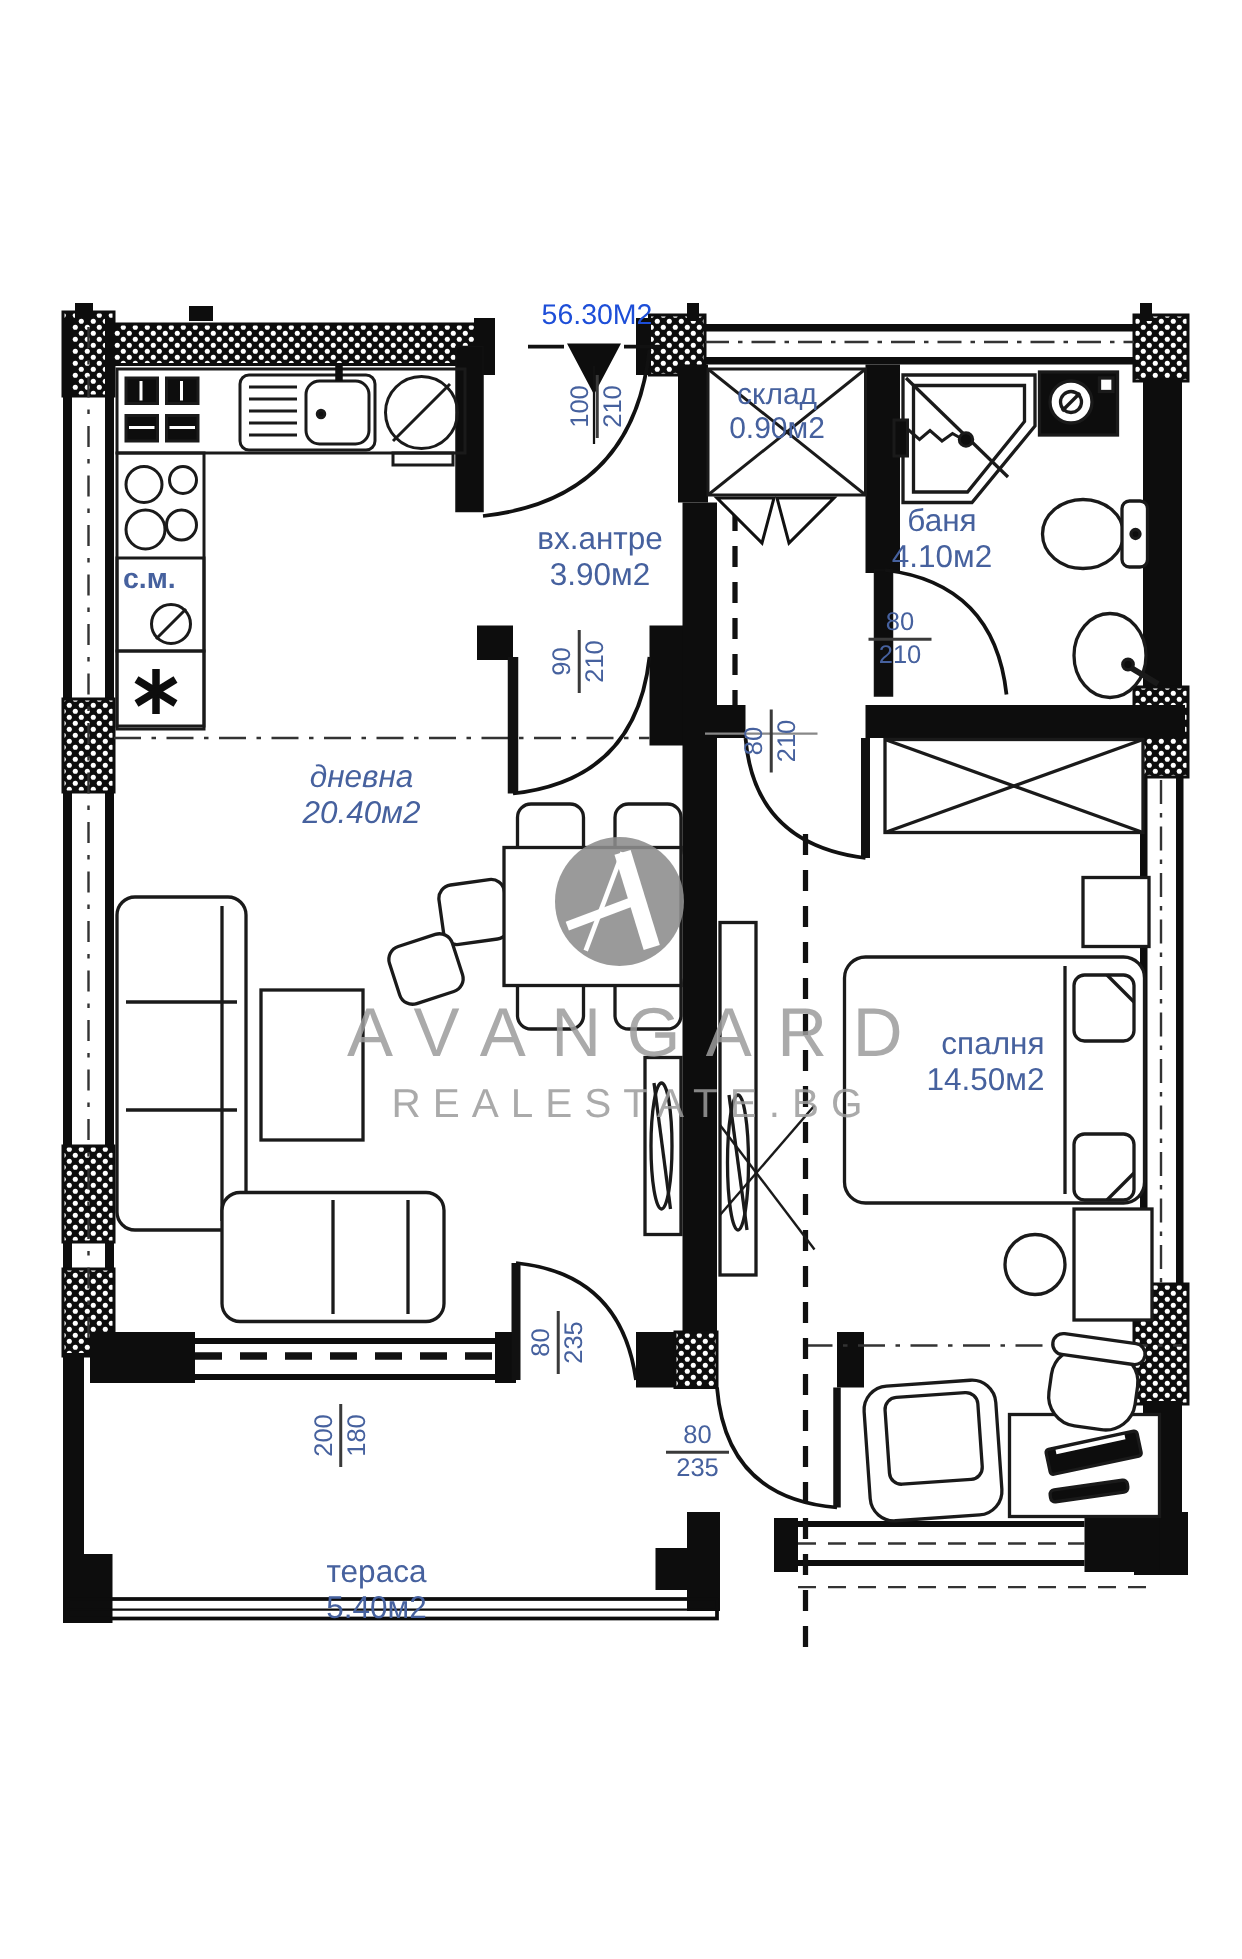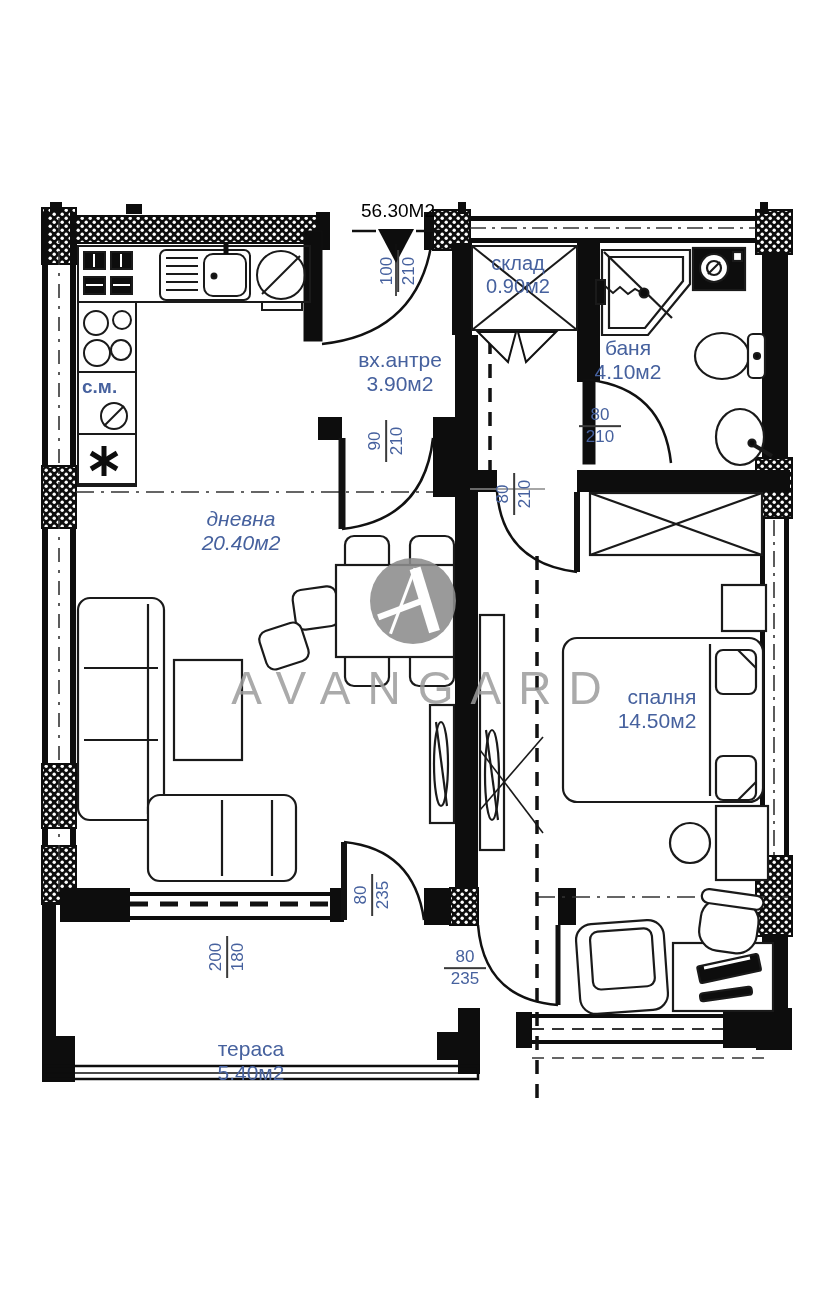--- a/index.html
+++ b/index.html
@@ -12,21 +12,21 @@
   .dim{position:absolute;display:flex;flex-direction:column;align-items:center;
        color:#46619e;font-size:17px;line-height:1.05;transform:translate(-50%,-50%);}
   .dim .bar{width:42px;border-top:2px solid #3a3a3a;margin:1px 0;}
   .dim.rot{transform:translate(-50%,-50%) rotate(-90deg);}
   .cm{position:absolute;color:#46619e;font-size:19px;font-weight:bold;}
   .wm-brand{position:absolute;left:425px;top:688px;transform:translate(-50%,-50%);
        color:#9c9c9c;font-size:46px;letter-spacing:17px;white-space:nowrap;opacity:.85;text-align:center;}
   .wm-site{position:absolute;left:422px;top:736px;transform:translate(-50%,-50%);
        color:#9c9c9c;font-size:27px;letter-spacing:8px;white-space:nowrap;opacity:.85;}
   .total{position:absolute;left:398px;top:211px;transform:translate(-50%,-50%);
-       color:#000000;font-size:19px;white-space:nowrap;}
+       color:#1d4ed8;font-size:19px;white-space:nowrap;}
   .logo{position:absolute;left:370px;top:558px;width:86px;height:86px;opacity:.88;}
 </style>
 </head>
 <body>
 
 <div id="stage">
 
 <svg class="abs" width="828" height="1306" viewBox="0 0 828 1306">
   <defs>
     <pattern id="hatch" width="8" height="8" patternUnits="userSpaceOnUse">
@@ -313,20 +313,21 @@
   </g>
 </svg>
 
 <svg class="logo" viewBox="0 0 84 84">
   <circle cx="42" cy="42" r="42" fill="#8d8d8d"></circle>
   <line x1="20" y1="74" x2="44" y2="10" stroke="#fff" stroke-width="3"></line>
   <line x1="44" y1="10" x2="63" y2="72" stroke="#fff" stroke-width="11"></line>
   <line x1="8" y1="58" x2="56" y2="40" stroke="#fff" stroke-width="6"></line>
 </svg>
 <div class="wm-brand">AVANGARD</div>
+<div class="wm-site">REALESTATE.BG</div>
 
 <div class="total">56.30М2</div>
 
 <div class="lbl" style="left:400px;top:372px;">
   <div>вх.антре</div>
   <div>3.90м2</div>
 </div>
 <div class="lbl small" style="left:518px;top:275px;">
   <div>склад</div>
   <div>0.90м2</div>

